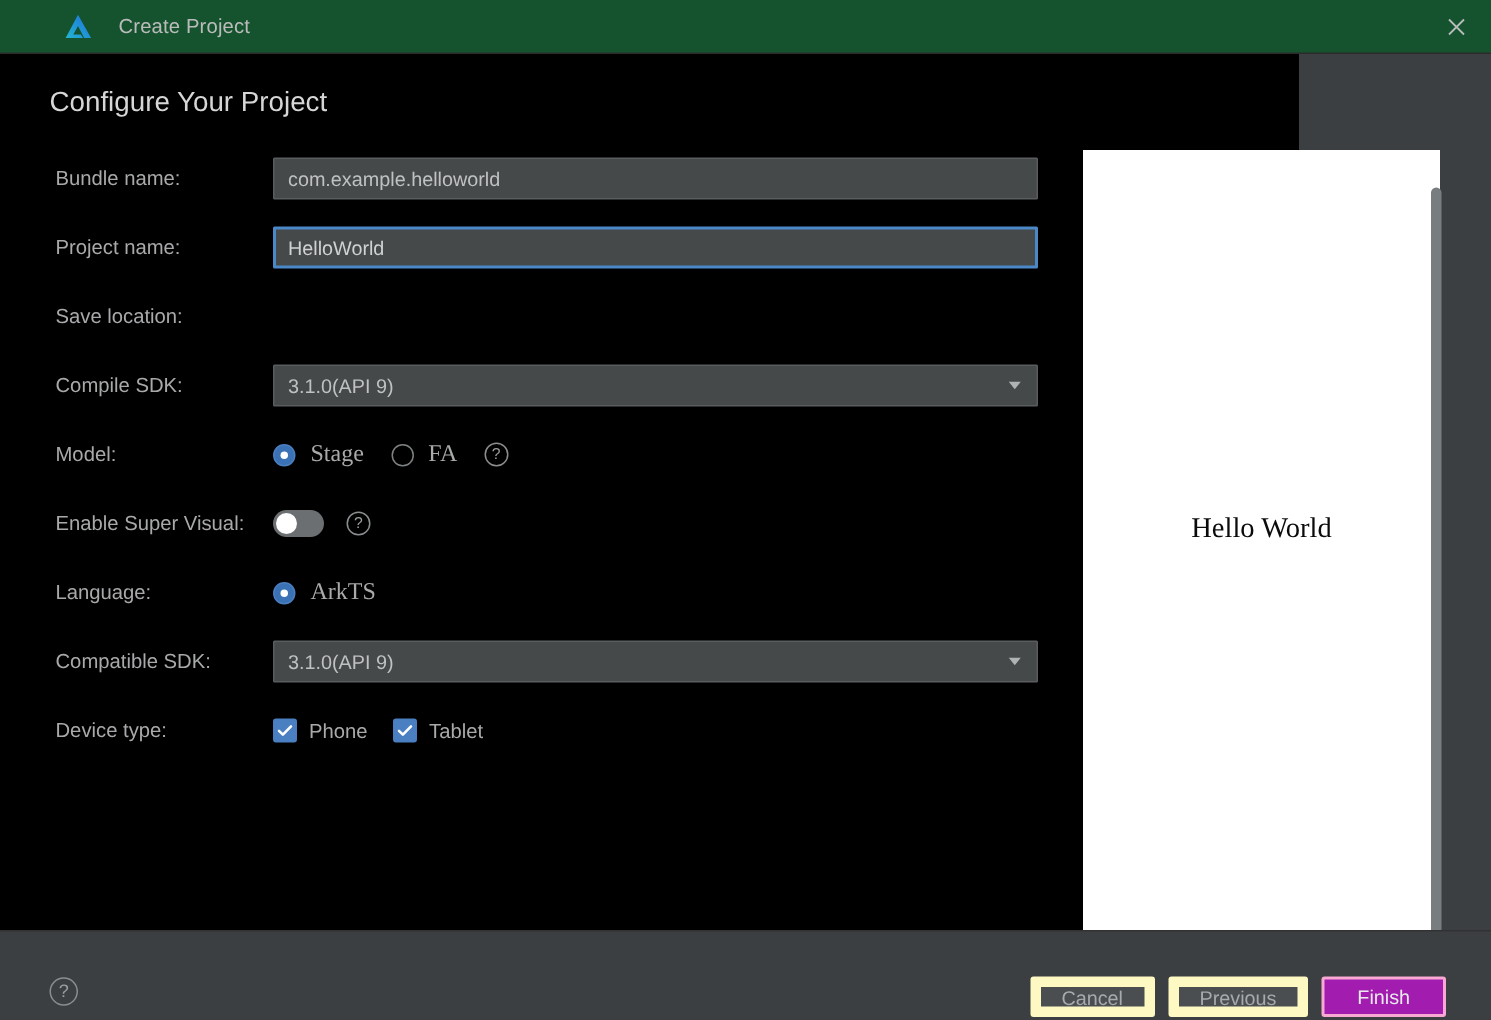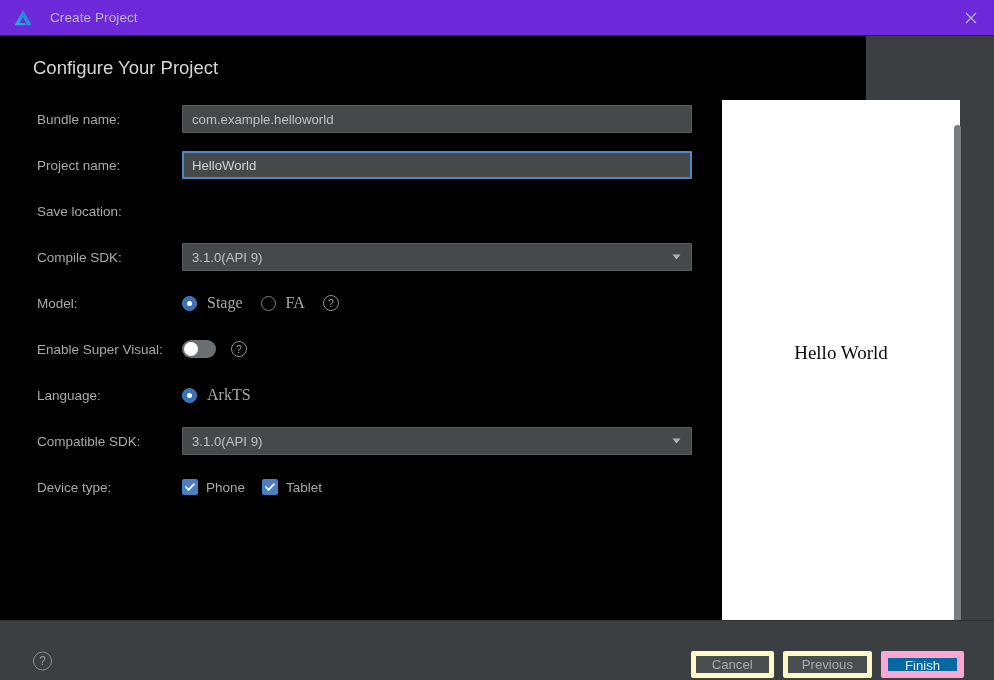--- a/index.html
+++ b/index.html
@@ -10,24 +10,25 @@
     background: #3c3f41;
     font-family: "Liberation Sans", sans-serif;
   }
   body { position: relative; }
 
   
   .titlebar {
     position: absolute;
     left: 0; top: 0;
     width: 994px; height: 36px;
-    background: #6d28d9;
+    background: #14532d;
     display: flex;
     align-items: center;
     border-bottom: 1px solid #2b2b2b;
+    padding-left: 29px;
   }
   .app-logo {
     margin-left: 12px;
     width: 22px; height: 22px;
     display: block;
   }
   .title-text {
     margin-left: 16px;
     font-size: 13.5px;
     color: #bbbbbb;
@@ -247,30 +248,30 @@
     position: absolute;
     right: 30px; top: 30px;
     display: flex;
     gap: 9px;
   }
   .btn {
     height: 27px;
     min-width: 83px;
     padding: 0 14px;
     background: #4a4e50;
-    border: 5px solid #fef9c3;
+    border: 7px solid #fef9c3;
     border-radius: 2px;
     color: #a7a9ab;
     font-size: 13.2px;
     font-family: "Liberation Sans", sans-serif;
     cursor: pointer;
   }
   .btn.primary {
-    background: #0369a1;
-    border: 7px solid #f9a8d4;
+    background: #a21caf;
+    border: 2px solid #f9a8d4;
     color: #e8eaeb;
   }
 </style>
 </head>
 <body>
 
 <div class="titlebar">
   <svg class="app-logo" viewBox="0 0 24 24">
     <defs>
       <linearGradient id="lg" x1="0" y1="1" x2="1" y2="0">

